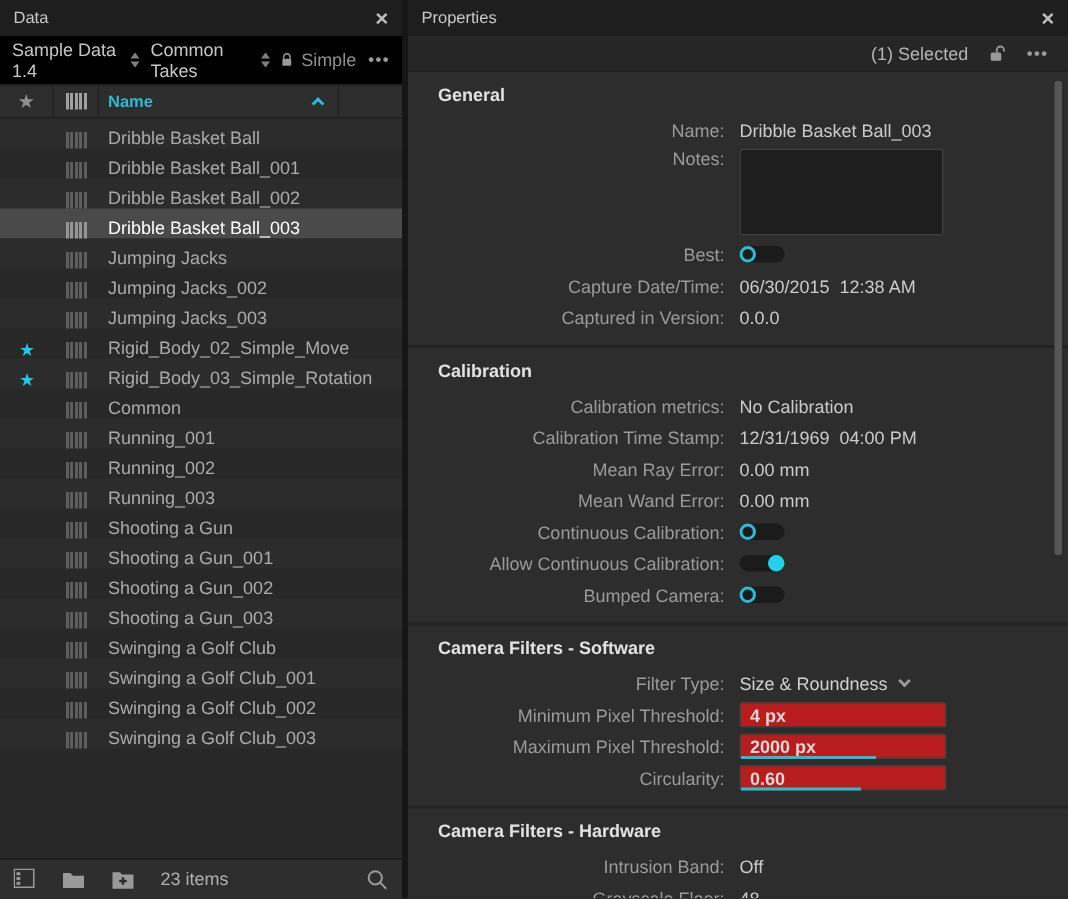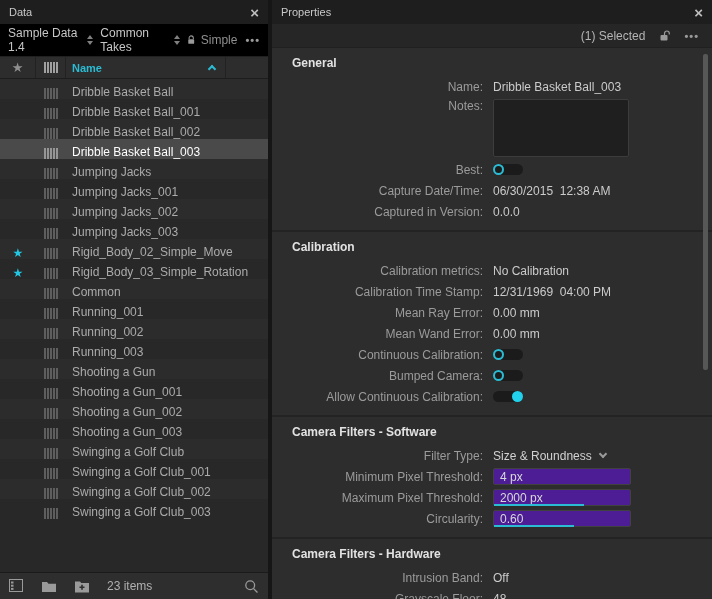--- a/index.html
+++ b/index.html
@@ -83,22 +83,22 @@
 
   .toggle { margin-left:10px; position:relative; width:30px; height:11px;
     background:#1b1b1b; border-radius:6px; cursor:default; }
   .toggle .knob { position:absolute; left:0; top:0; width:11px; height:11px; border-radius:50%;
     background:#1b1b1b; border:2px solid var(--accent); }
   .toggle.on .knob { left:auto; right:0; background:#22d2ec; border:none; width:11px; height:11px; }
 
   .dropdown { margin-left:10px; display:flex; align-items:center; gap:8px; color:#d2d2d2; cursor:default; }
 
   .pinput { margin-left:10px; position:relative; width:138px; }
-  .pinput input { width:100%; height:17px; background:#4c1d95; border:1px solid #414141;
-    border-radius:2px; color:#d8d8d8; font-size:12px; font-weight:normal; padding:0 6px;
+  .pinput input { width:100%; height:17px; background:#b91c1c; border:1px solid #414141;
+    border-radius:2px; color:#d8d8d8; font-size:12px; font-weight:bold; padding:0 6px;
     font-family:inherit; outline:none; }
   .pinput .fill { position:absolute; left:1px; bottom:0; height:2px; background:var(--accent); }
 
   .scroll-thumb { position:absolute; right:4px; top:6px; width:5px; height:316px;
     background:#575757; border-radius:2px; }
 </style>
 </head>
 <body>
 
 <div class="app">
@@ -177,27 +177,20 @@
           <div class="c-marker">
             <span class="marker-bars"></span>
           </div>
           <div class="c-name">Jumping Jacks</div>
         </div>
         <div class="row">
           <div class="c-star"></div>
           <div class="c-marker">
             <span class="marker-bars"></span>
           </div>
-          <div class="c-name">Jumping Jacks_001</div>
-        </div>
-        <div class="row">
-          <div class="c-star"></div>
-          <div class="c-marker">
-            <span class="marker-bars"></span>
-          </div>
           <div class="c-name">Jumping Jacks_002</div>
         </div>
         <div class="row">
           <div class="c-star"></div>
           <div class="c-marker">
             <span class="marker-bars"></span>
           </div>
           <div class="c-name">Jumping Jacks_003</div>
         </div>
         <div class="row">
@@ -384,28 +377,28 @@
               <div class="plabel">Mean Wand Error:</div>
               <div class="pval">0.00 mm</div>
             </div>
             <div class="prow">
               <div class="plabel">Continuous Calibration:</div>
               <div class="toggle">
                 <span class="knob"></span>
               </div>
             </div>
             <div class="prow">
+              <div class="plabel">Allow Continuous Calibration:</div>
+              <div class="toggle on">
+                <span class="knob"></span>
+              </div>
+            </div>
+            <div class="prow">
               <div class="plabel">Bumped Camera:</div>
               <div class="toggle">
-                <span class="knob"></span>
-              </div>
-            </div>
-            <div class="prow">
-              <div class="plabel">Allow Continuous Calibration:</div>
-              <div class="toggle on">
                 <span class="knob"></span>
               </div>
             </div>
           </section>
           <section class="section">
             <div class="section-title">Camera Filters - Software</div>
             <div class="prow">
               <div class="plabel">Filter Type:</div>
               <div class="dropdown">
                 <span>Size &amp; Roundness</span>

